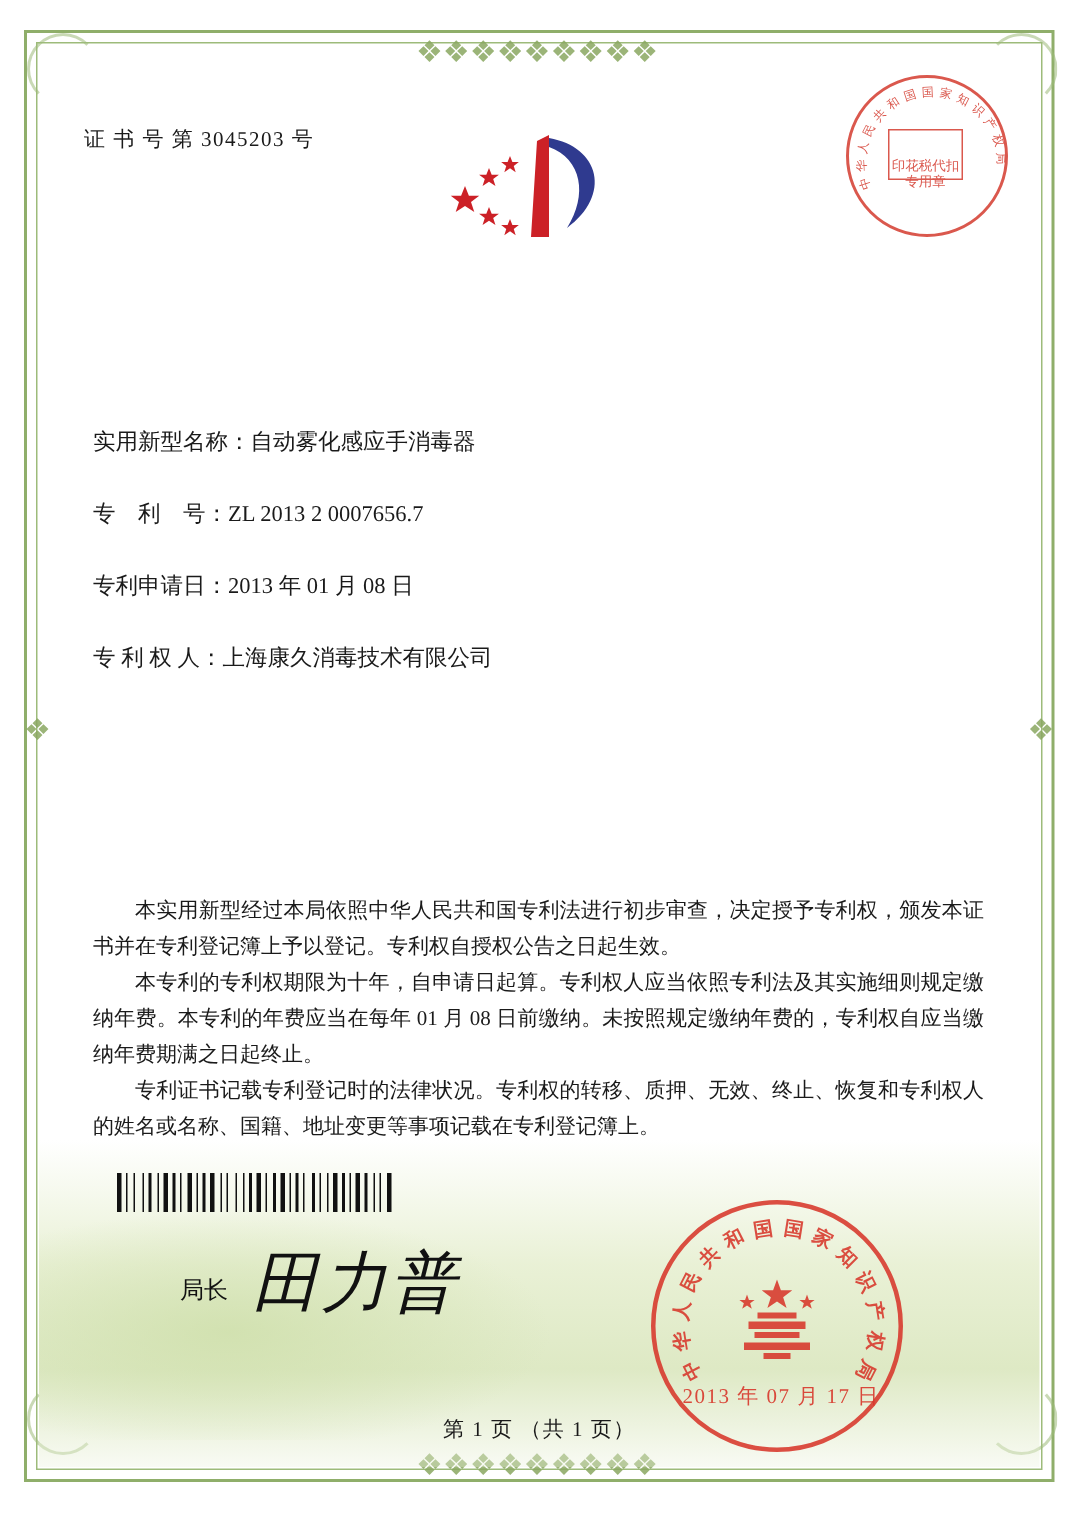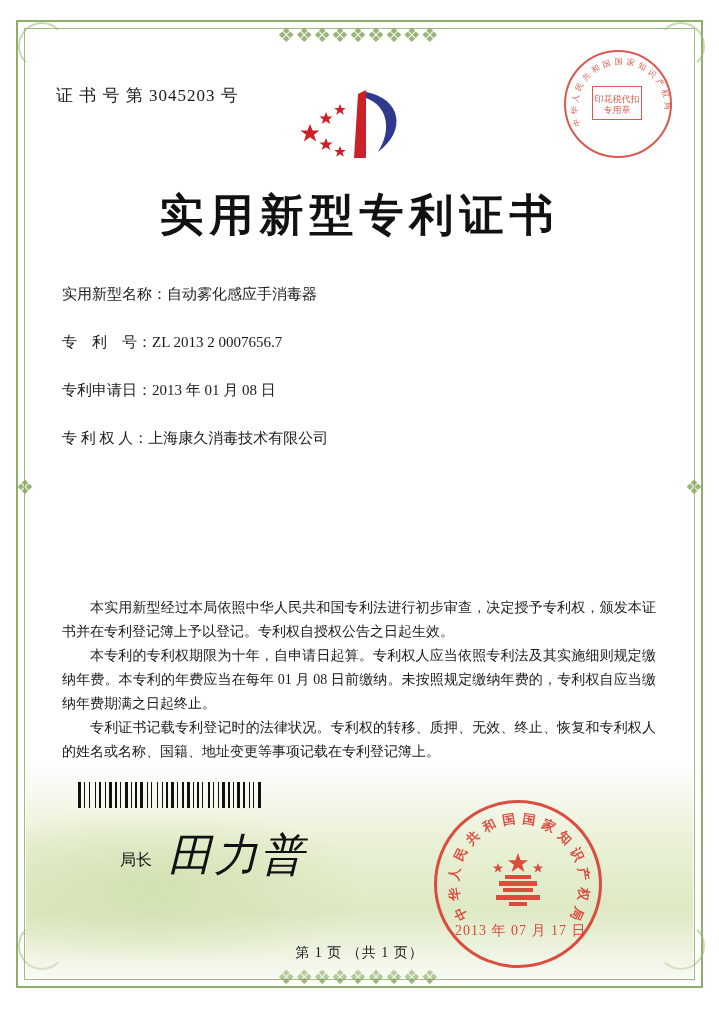--- a/index.html
+++ b/index.html
@@ -83,21 +83,21 @@
     height: 160px;
     background: radial-gradient(ellipse at 35% 55%, rgba(206,223,170,.8) 0%, rgba(206,223,170,0) 65%);
     pointer-events: none;
   }
 
   
   .cert-no {
     position: absolute;
     left: 56px;
     top: 84px;
-    font-size: 17px;
+    font-size: 14px;
     color: #1a1a1a;
     letter-spacing: 1px;
     text-align: right;
   }
   .logo {
     position: absolute;
     left: 296px;
     top: 88px;
     width: 130px;
     height: 78px;
@@ -130,21 +130,21 @@
   .stamp-top .inner-box {
     position: absolute;
     left: 26px;
     top: 34px;
     width: 50px;
     height: 34px;
     border: 1px solid #d43b2f;
     font-size: 9px;
     line-height: 11px;
     text-align: center;
-    padding-top: 7px;
+    padding-top: 18px;
     box-sizing: border-box;
   }
   .stamp-top .ring-text {
     position: absolute;
     left: 0; top: 0; width: 104px; height: 104px;
     font-size: 8px;
   }
   .stamp-top .ring-text span {
     position: absolute;
     transform-origin: 50% 52px;
@@ -323,21 +323,20 @@
       <span style="transform:rotate(12deg)">家</span>
       <span style="transform:rotate(27deg)">知</span>
       <span style="transform:rotate(42deg)">识</span>
       <span style="transform:rotate(57deg)">产</span>
       <span style="transform:rotate(72deg)">权</span>
       <span style="transform:rotate(87deg)">局</span>
     </div>
     <div class="inner-box">印花税代扣专用章</div>
   </div>
 
-  <div class="title">实用新型专利证书</div>
 
   <div class="fields">
     <div class="field-row">
       <span class="field-label">实用新型名称：</span><span class="field-value">自动雾化感应手消毒器</span>
     </div>
     <div class="field-row">
       <span class="field-label">专　利　号：</span><span class="field-value">ZL 2013 2 0007656.7</span>
     </div>
     <div class="field-row">
       <span class="field-label">专利申请日：</span><span class="field-value">2013 年 01 月 08 日</span>

